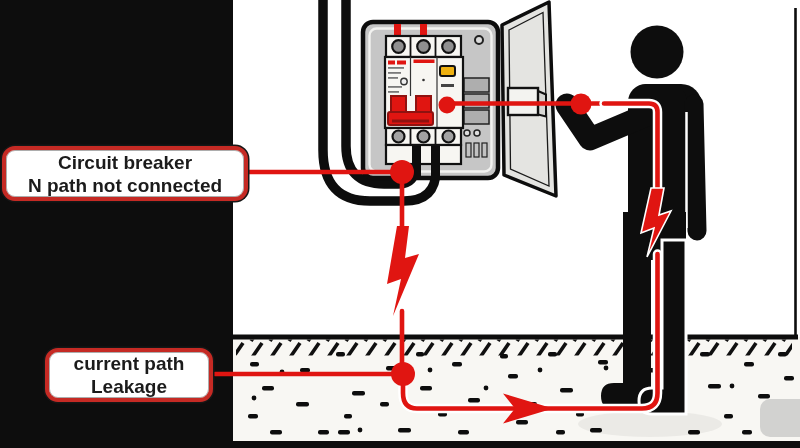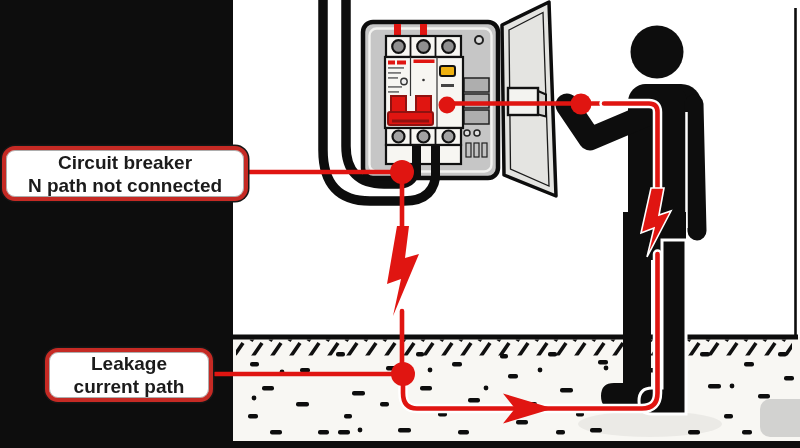--- a/index.html
+++ b/index.html
@@ -210,17 +210,17 @@
 
   <rect x="0" y="441" width="800" height="7" fill="var(--ink,#0d0d0d)"></rect>
 </svg>
 
 <div class="callout" id="callout-breaker">
   <div class="l">Circuit breaker</div>
   <div class="l">N path not connected</div>
 </div>
 
 <div class="callout" id="callout-leakage">
+  <div class="l">current path</div>
   <div class="l">Leakage</div>
-  <div class="l">current path</div>
 </div>
 
 </div>
 
 </body></html>

